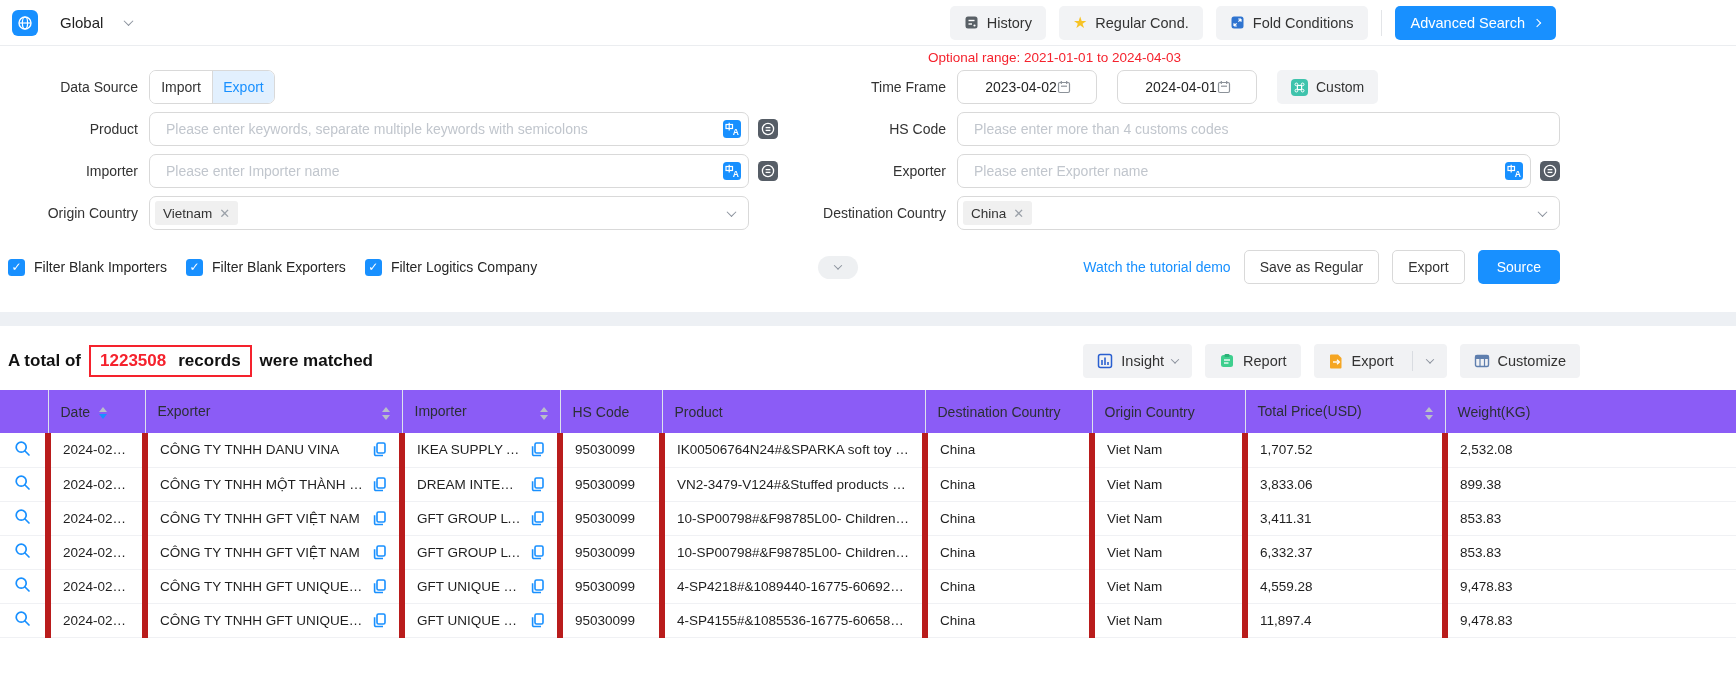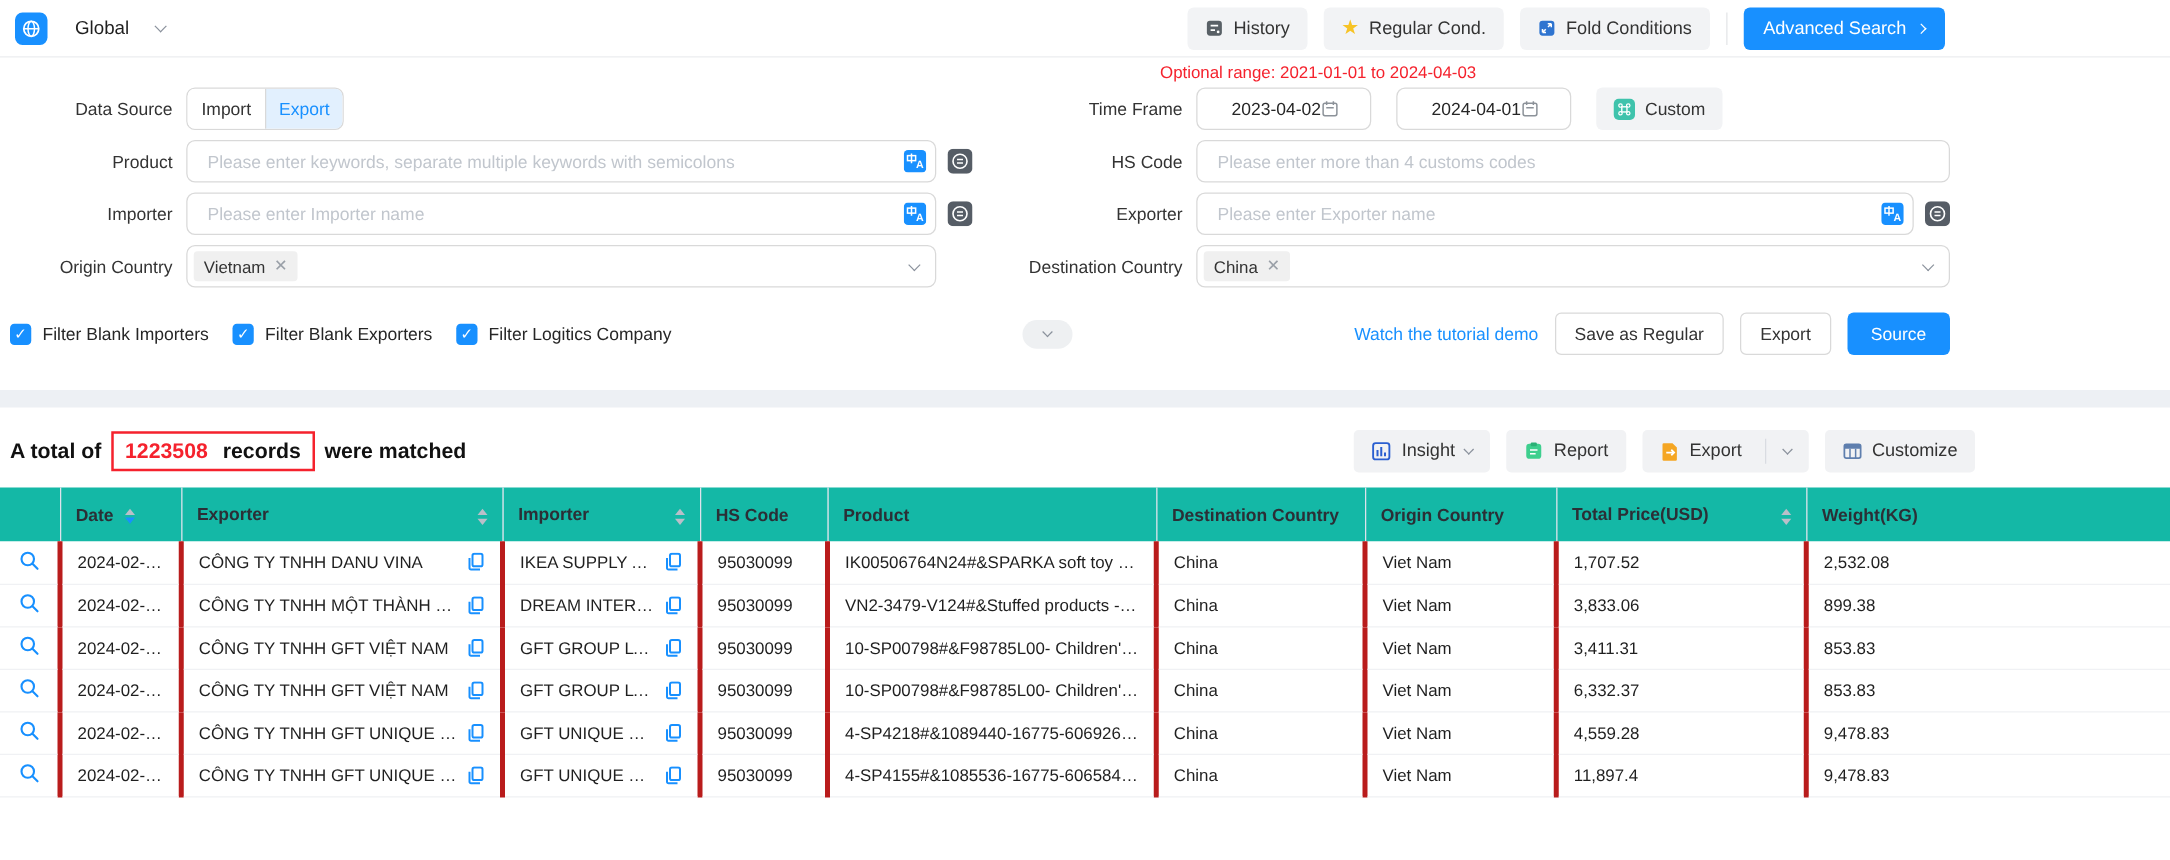--- a/index.html
+++ b/index.html
@@ -89,26 +89,26 @@
   .results-head { display:flex; align-items:center; padding:6px 156px 12px 8px; }
   .total-line { display:flex; align-items:center; font-size:17px; font-weight:bold; color:#111; }
   .total-box { border:2px solid #f5222d; padding:4px 9px; margin:0 8px; display:flex; gap:12px;justify-content:flex-end; }
   .total-count { color:#f5222d; }
   .r-buttons { margin-left:auto; display:flex; gap:13px; }
   .r-btn { height:34px; background:#f1f2f4; border-radius:4px; padding:0 14px;
            display:flex; align-items:center; gap:8px; font-size:14.5px; color:#333; cursor:pointer; }
   .r-btn .split { width:1px; height:20px; background:#d9dce1; margin:0 6px 0 10px; }
 
   table { width:100%; border-collapse:collapse; table-layout:fixed; }
-  thead th { background:#14b8a6; height:43px; text-align:left; font-size:14px; font-weight:bold;
+  thead th { background:#8b5cf6; height:43px; text-align:left; font-size:14px; font-weight:normal;
              color:#2b2f36; padding:0 12px; border-left:1px solid #dde2ec; white-space:nowrap; }
   thead th:first-child { border-left:none; }
   tbody td { height:34px; padding:0 12px; font-size:13.5px; color:#1f1f1f; white-space:nowrap;
              overflow:hidden; text-overflow:ellipsis; border-bottom:1px solid #f0f1f4;
-             border-left:4px solid #b91c1c; }
+             border-left:6px solid #b91c1c; }
   tbody td:first-child { border-left:none; text-align:center; padding:0; }
   .sorter { display:inline-flex; flex-direction:column; margin-left:9px; vertical-align:middle; }
   .tri-up { width:0; height:0; border-left:4.5px solid transparent; border-right:4.5px solid transparent;
             border-bottom:5.5px solid #b9bfc9; margin-bottom:2.5px; }
   .tri-down { width:0; height:0; border-left:4.5px solid transparent; border-right:4.5px solid transparent;
               border-top:5.5px solid #b9bfc9; }
   .tri-down.active { border-top-color:#1890ff; }
   .cell-flex { display:flex; align-items:center; }
   .cell-text { flex:1; overflow:hidden; text-overflow:ellipsis; }
   .copy-ic { flex:0 0 auto; margin-left:8px; cursor:pointer; display:flex; }

